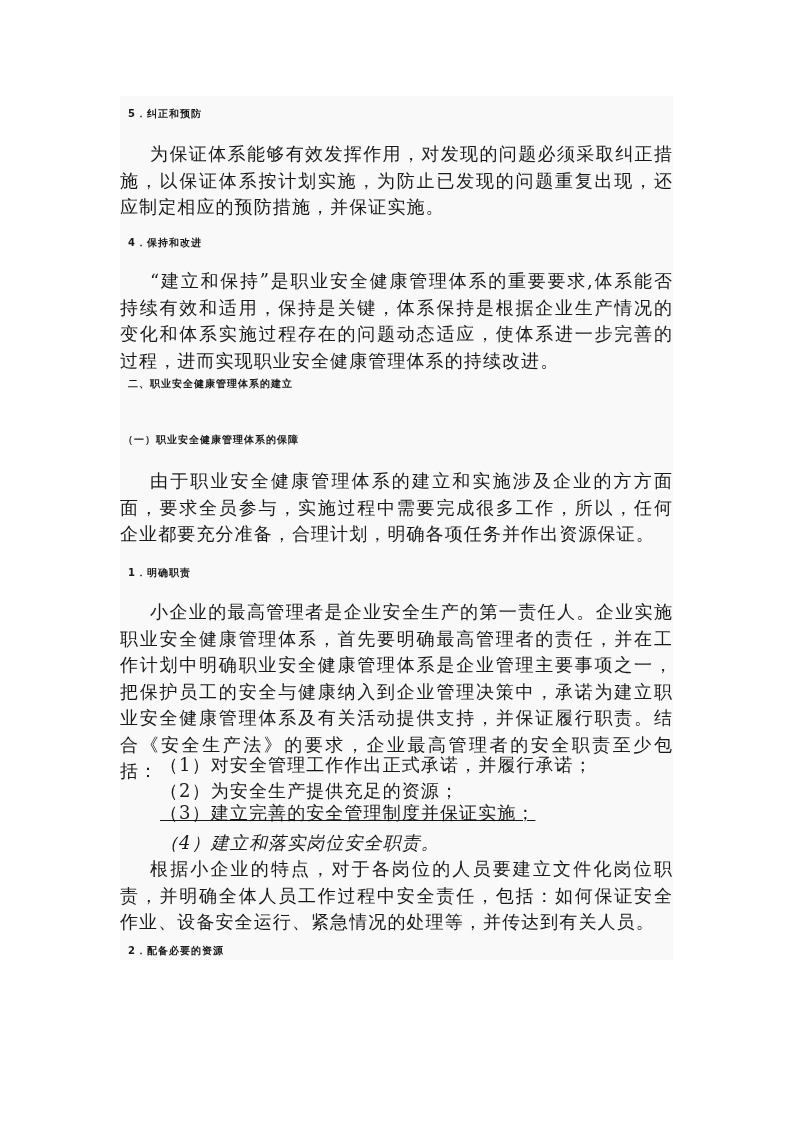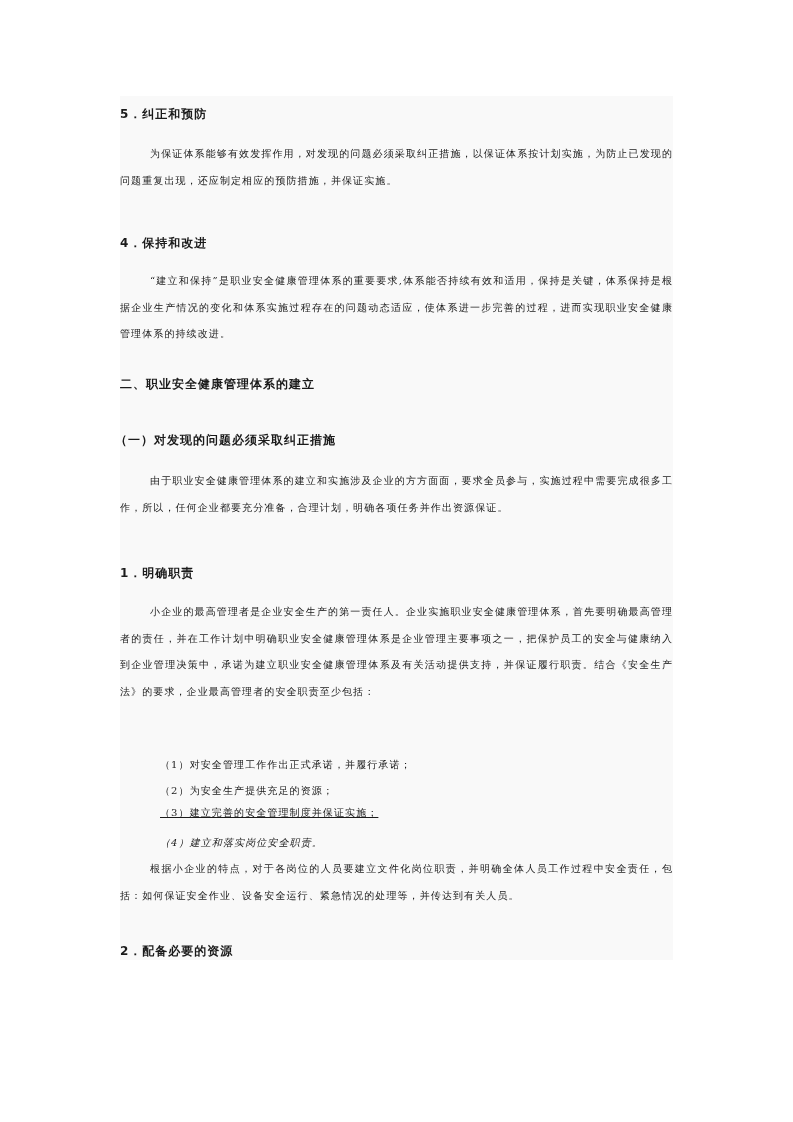--- a/index.html
+++ b/index.html
@@ -1,39 +1,39 @@
 <!DOCTYPE html>
 <html><head>
 <meta charset="utf-8">
 <style>
   html, body { margin:0; padding:0; background:#ffffff; }
   body { width:793px; height:1122px; position:relative; overflow:hidden;
          font-family: "DejaVu Serif", "Liberation Serif", serif; color:#1a1a1a; }
   .page-box { position:absolute; left:120px; top:96px; width:553px; height:864px;
               background:#f9f9f9; }
-  .block { position:absolute; left:120px; width:553px; font-size:10px; }
+  .block { position:absolute; left:120px; width:553px; font-size:18px; }
   .heading { font-family:"DejaVu Sans", "Liberation Sans", sans-serif; font-weight:bold;
-             font-size:12px; letter-spacing:1px; line-height:20px; }
+             font-size:10px; letter-spacing:1px; line-height:20px;margin-left:8px; }
   .para { line-height:26.5px; text-indent:30px; letter-spacing:1.1px; text-align:justify; text-align-last:left; }
   .list-item { line-height:26.5px; padding-left:40px; letter-spacing:1.1px; }
 </style>
 </head>
 <body>
 
 <div class="page-box"></div>
 
 <div class="block heading" style="top:104px;">5．纠正和预防</div>
 <div class="block para" style="top:141px;">为保证体系能够有效发挥作用，对发现的问题必须采取纠正措施，以保证体系按计划实施，为防止已发现的问题重复出现，还应制定相应的预防措施，并保证实施。</div>
 
 <div class="block heading" style="top:233px;">4．保持和改进</div>
 <div class="block para" style="top:268px;">“建立和保持”是职业安全健康管理体系的重要要求,体系能否持续有效和适用，保持是关键，体系保持是根据企业生产情况的变化和体系实施过程存在的问题动态适应，使体系进一步完善的过程，进而实现职业安全健康管理体系的持续改进。</div>
 
 <div class="block heading" style="top:374px;">二、职业安全健康管理体系的建立</div>
 
-<div class="block heading" style="top:430px; left:115px;">（一）对发现的问题必须采取纠正措施</div>
+<div class="block heading" style="top:430px; left:115px;">（一）职业安全健康管理体系的保障</div>
 <div class="block para" style="top:468px;">由于职业安全健康管理体系的建立和实施涉及企业的方方面面，要求全员参与，实施过程中需要完成很多工作，所以，任何企业都要充分准备，合理计划，明确各项任务并作出资源保证。</div>
 
 <div class="block heading" style="top:563px;">1．明确职责</div>
 <div class="block para" style="top:599px;">小企业的最高管理者是企业安全生产的第一责任人。企业实施职业安全健康管理体系，首先要明确最高管理者的责任，并在工作计划中明确职业安全健康管理体系是企业管理主要事项之一，把保护员工的安全与健康纳入到企业管理决策中，承诺为建立职业安全健康管理体系及有关活动提供支持，并保证履行职责。结合《安全生产法》的要求，企业最高管理者的安全职责至少包括：</div>
 
 <div class="block list-item" style="top:752px;">（1）对安全管理工作作出正式承诺，并履行承诺；</div>
 <div class="block list-item" style="top:778px;">（2）为安全生产提供充足的资源；</div>
 <div class="block list-item" style="top:800px;text-decoration:underline;">（3）建立完善的安全管理制度并保证实施；</div>
 <div class="block list-item" style="top:830px;font-style:italic;">（4）建立和落实岗位安全职责。</div>
 

